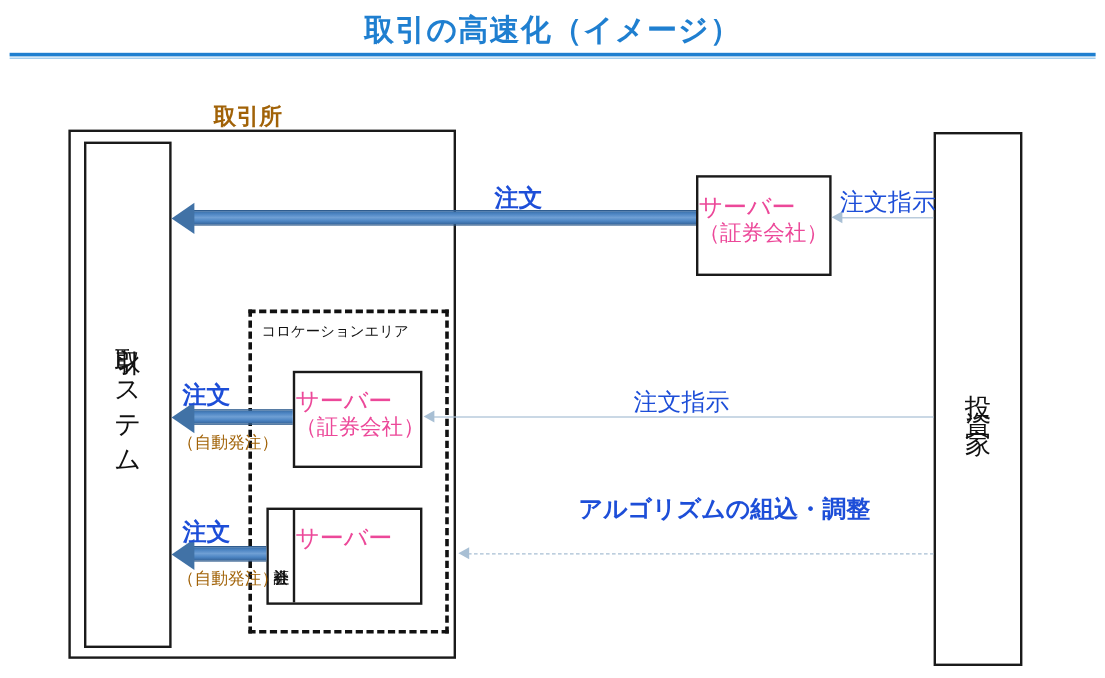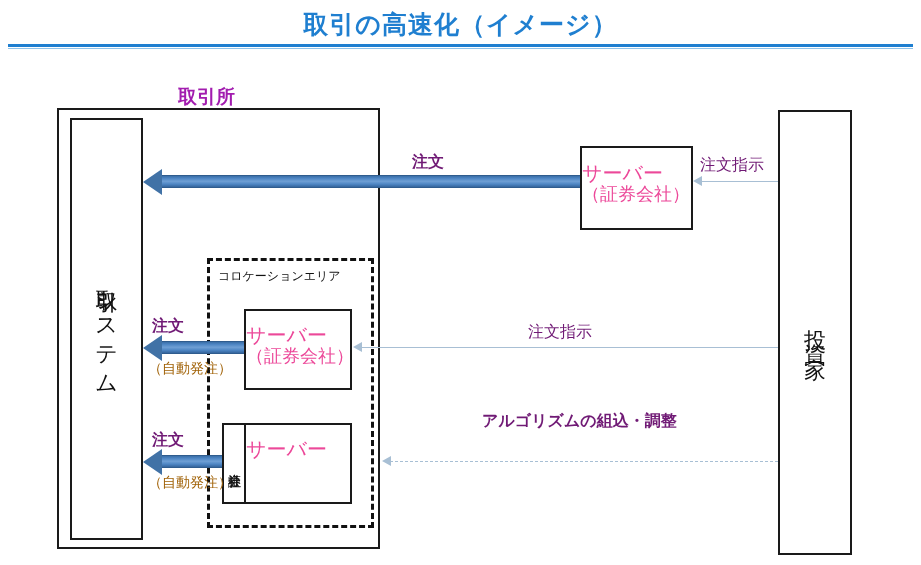--- a/index.html
+++ b/index.html
@@ -68,21 +68,21 @@
     text-orientation: upright;
     display: flex;
     align-items: center;
     justify-content: center;
   }
 
   .label-exchange {
     position: absolute;
     font-size: 19px;
     font-weight: bold;
-    color: #a21caf;
+    color: #a16207;
     white-space: nowrap;
   }
   .label-colo {
     position: absolute;
     font-size: 12px;
     color: #111;
     white-space: nowrap;
   }
   .box-text {
     position: absolute;
@@ -168,22 +168,22 @@
     width: 0;
     height: 0;
     border-top: 5px solid transparent;
     border-bottom: 5px solid transparent;
     border-right: 9px solid #A8BFD4;
   }
 
   
   .flow-label {
     position: absolute;
-    font-size: 16px;
-    color: #701a75;
+    font-size: 20px;
+    color: #1d4ed8;
     white-space: nowrap;
     text-align: center;
   }
   .flow-label.bold {
     font-weight: bold;
   }
   .flow-sub {
     position: absolute;
     font-size: 14px;
     color: #a16207;

